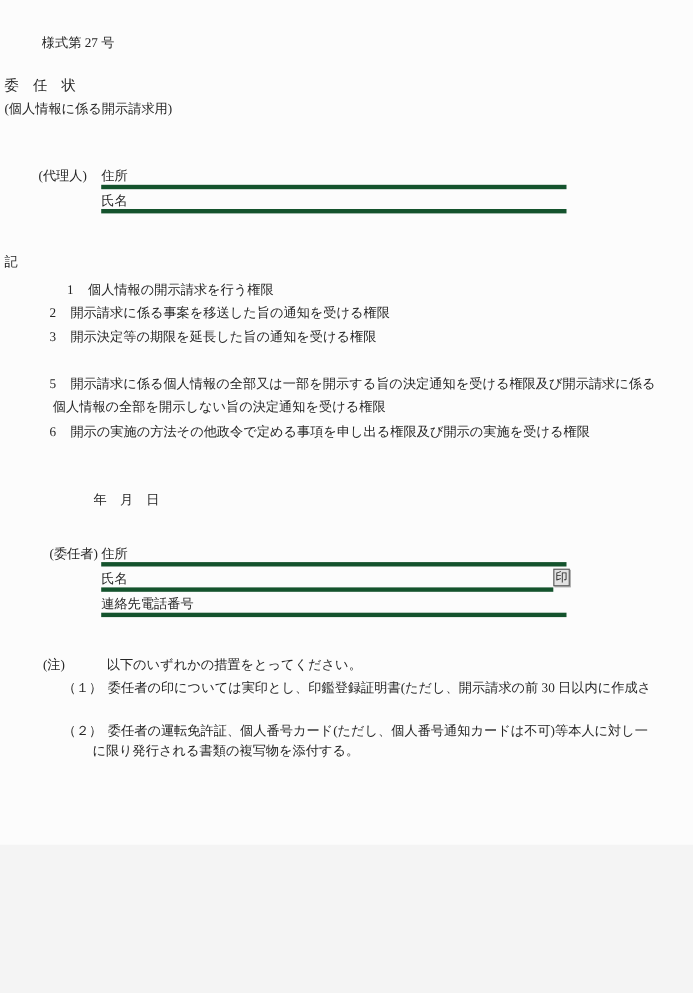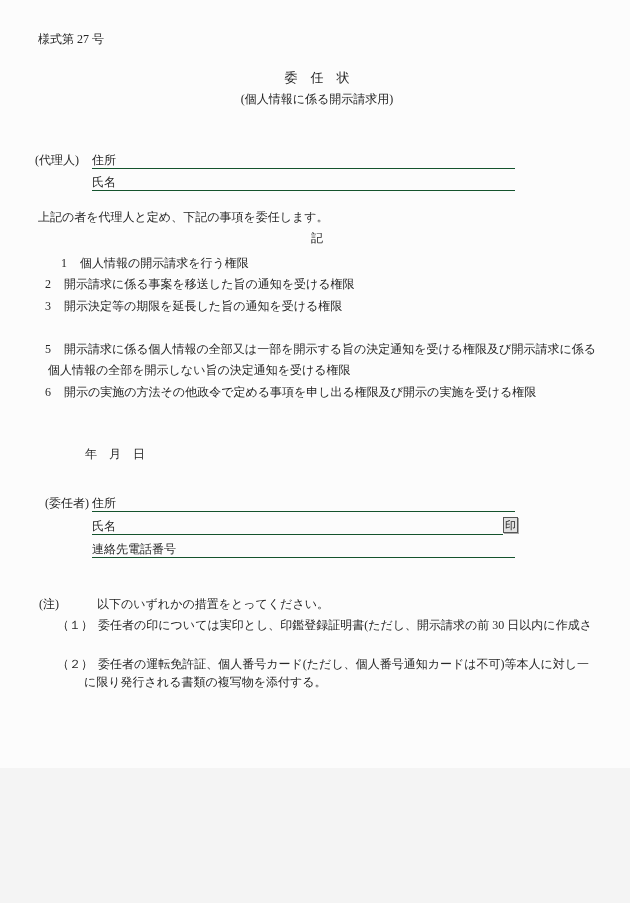--- a/index.html
+++ b/index.html
@@ -11,24 +11,24 @@
   .page{
     position:relative;
     width:630px;height:768px;
     background:#fcfcfc;
     color:#262626;
     font-size:12px;
     line-height:16px;
     overflow:hidden;
   }
   .abs{position:absolute;white-space:nowrap;}
-  .center{left:4px;right:0;text-align:center;}
+  .center{left:4px;right:0;text-align:left;}
   .title{font-size:13px;}
   .field{
-    border-bottom:1px solid #14532d;
+    border-bottom:4px solid #14532d;
     height:16px;
   }
   .num{display:inline-block;width:19px;}
   .nnum{display:inline-block;width:41px;}
   .seal{
     display:inline-block;
     width:13px;height:14px;
     border:1px solid #555;
     background:#e2e2e2;
     box-shadow:1px 1px 0 #aaa;
@@ -47,21 +47,20 @@
   <div class="abs center" style="top:91px">(個人情報に係る開示請求用)</div>
 
   <div class="abs" style="left:35px;top:152px">(代理人)</div>
   <div class="abs field" style="left:92px;top:152px;width:423px">
     <span>住所</span>
   </div>
   <div class="abs field" style="left:92px;top:174px;width:423px">
     <span>氏名</span>
   </div>
 
-  <div class="abs" style="left:38px;top:209px">上記の者を代理人と定め、下記の事項を委任します。</div>
   <div class="abs center" style="top:230px">記</div>
 
   <div class="abs" style="left:61px;top:255px">
     <span class="num">1</span><span>個人情報の開示請求を行う権限</span>
   </div>
   <div class="abs" style="left:45px;top:276px">
     <span class="num">2</span><span>開示請求に係る事案を移送した旨の通知を受ける権限</span>
   </div>
   <div class="abs" style="left:45px;top:298px">
     <span class="num">3</span><span>開示決定等の期限を延長した旨の通知を受ける権限</span>

